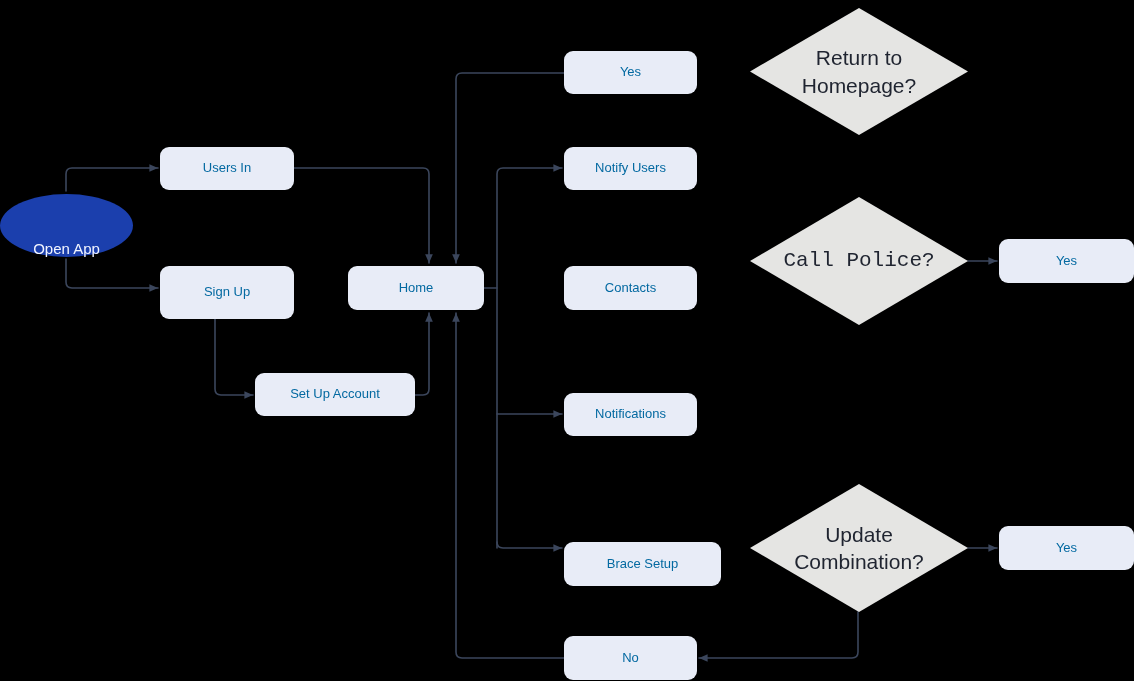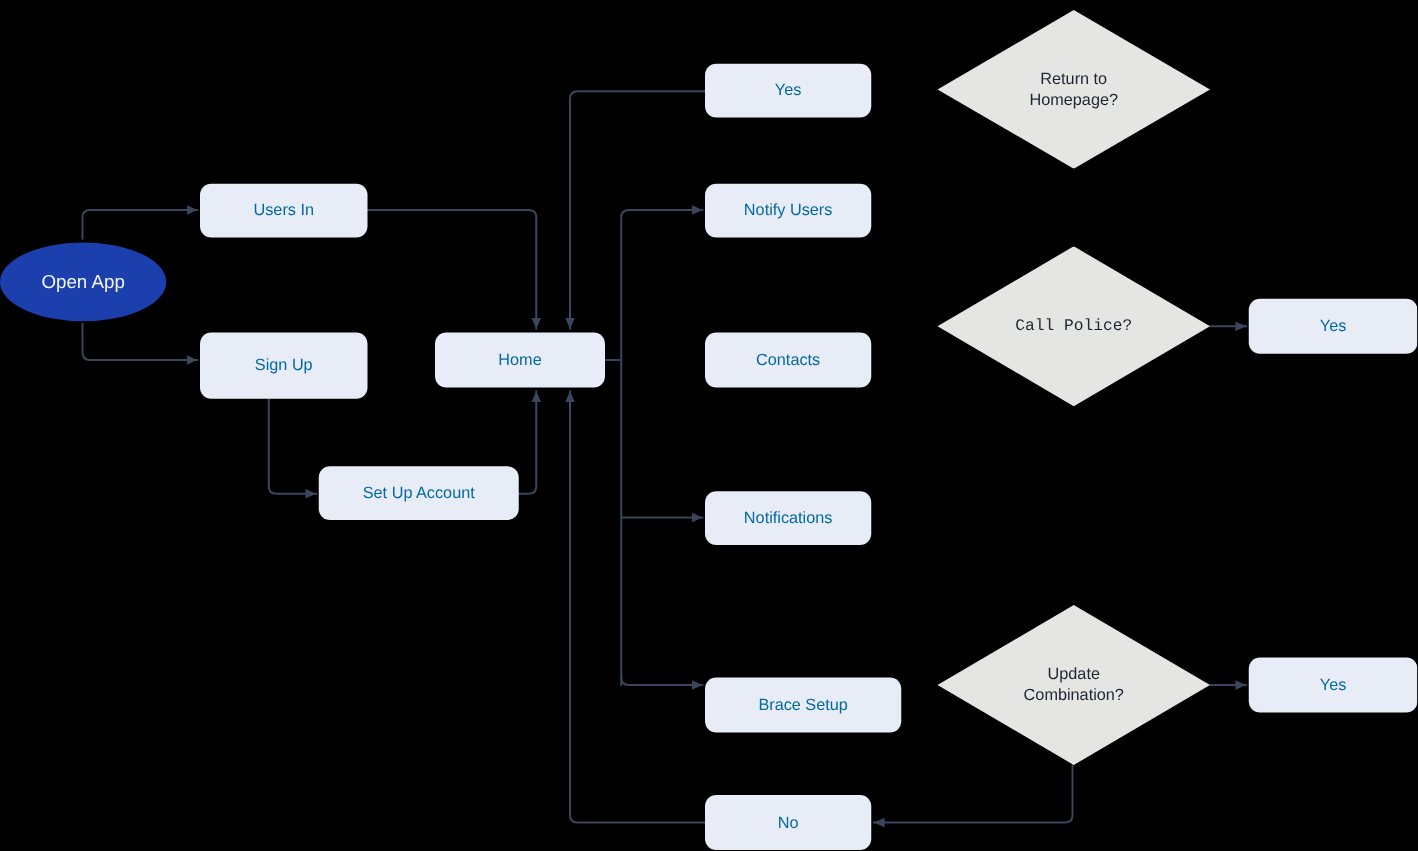--- a/index.html
+++ b/index.html
@@ -36,25 +36,26 @@
     border-radius: 9px;
     color: #0369a1;
     font-size: 13px;
     line-height: 1.25;
   }
   .node.terminator {
     background: #1b3fad;
     border-radius: 50%;
     color: #f2f5ff;
     font-size: 15px;
+    align-items: flex-end;
   }
   .node.decision {
     background: transparent;
     color: #1f2430;
-    font-size: 13px;
+    font-size: 21px;
     line-height: 1.3;
   }
   .node.decision .diamond-shape {
     position: absolute;
     left: 0;
     top: 0;
     width: 100%;
     height: 100%;
     background: #e5e5e3;
     clip-path: polygon(50% 0%, 100% 50%, 50% 100%, 0% 50%);

